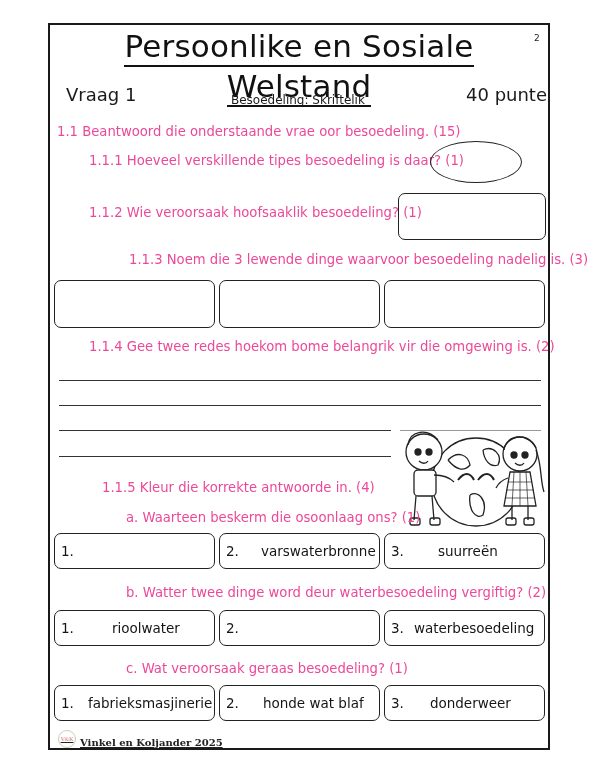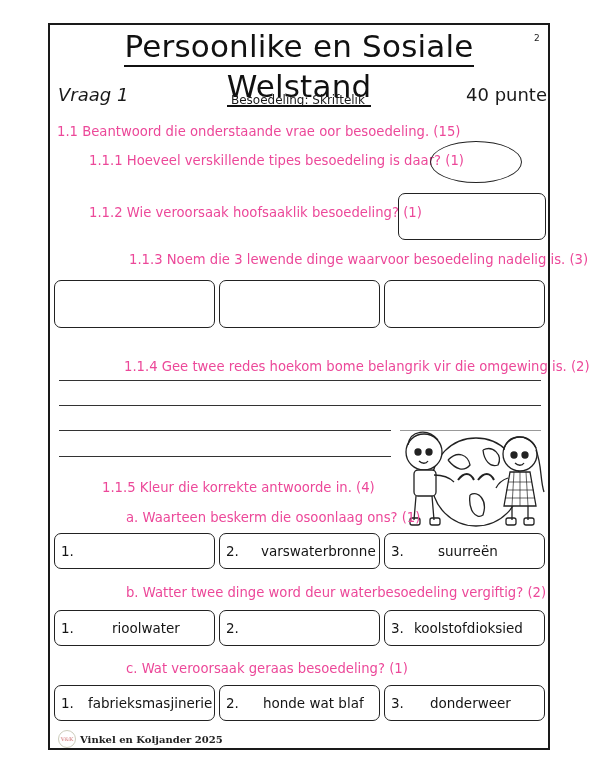--- a/index.html
+++ b/index.html
@@ -11,21 +11,21 @@
 
   
   .wm { position: absolute; left: 0; top: 0; width: 600px; height: 776px; pointer-events: none; }
 
   .title { left: 48px; top: 26px; width: 502px; text-align: center;
            font-family: "DejaVu Sans", sans-serif; font-size: 31px; letter-spacing: 0.2px;
            color: #111; line-height: 40px; }
   .title span { border-bottom: 2px solid #111; padding-bottom: 1px; }
   .pagenum { left: 534px; top: 33px; font-size: 9px; color: #222; }
 
-  .vraag { left: 58px; top: 84px; font-size: 18px; font-style: italic; }
+  .vraag { left: 66px; top: 84px; font-size: 18px; }
   .punte { left: 466px; top: 84px; font-size: 18px; }
   .subject { left: 231px; top: 93px; font-size: 12px; }
 
   .q { font-size: 13.2px; white-space: nowrap; color: #ec4899; }
 
   .oval { left: 430px; top: 141px; width: 92px; height: 42px; border: 1.5px solid #222;
           border-radius: 50%; box-sizing: border-box; background: transparent; }
   .rbox { left: 398px; top: 193px; width: 148px; height: 47px; border: 1.5px solid #222;
           border-radius: 7px; box-sizing: border-box; background: transparent; }
 
@@ -34,21 +34,21 @@
 
   .line { position: absolute; height: 0; border-top: 1.3px solid #333; }
 
   .opt { position: absolute; height: 36px; border: 1.5px solid #222; border-radius: 7px;
          box-sizing: border-box; background: rgba(255,255,255,0.6); font-size: 13.5px;
          display: flex; align-items: center; padding-left: 6px; white-space: nowrap; color: #151515; }
   .opt .num { margin-right: 8px; }
   .opt .txt { flex: 1; }
 
   .footer { left: 58px; top: 730px; font-size: 10px; font-family: "DejaVu Serif", serif;
-            font-weight: bold; color: #222; display: flex; align-items: center; }
+            font-weight: bold; color: #222; display: flex; align-items: flex-end; text-decoration: underline; }
   .footer .logo { width: 16px; height: 16px; border-radius: 50%; border: 1px solid #ccb;
                   margin-right: 4px; display: inline-flex; align-items: center; justify-content: center;
                   font-size: 5px; color: #d99; }
 
   .kids { left: 398px; top: 420px; width: 150px; height: 112px; }
 </style>
 </head>
 <body>
 
 <svg class="wm" viewBox="0 0 600 776">
@@ -92,21 +92,21 @@
 <div class="abs oval"></div>
 
 <div class="abs q" style="left:89px; top:205px;">1.1.2 Wie veroorsaak hoofsaaklik besoedeling? (1)</div>
 <div class="abs rbox"></div>
 
 <div class="abs q" style="left:89px; top:252px;margin-left:40px;">1.1.3 Noem die 3 lewende dinge waarvoor besoedeling nadelig is. (3)</div>
 <div class="ans3" style="left:54px; top:280px; width:161px;"></div>
 <div class="ans3" style="left:219px; top:280px; width:161px;"></div>
 <div class="ans3" style="left:384px; top:280px; width:161px;"></div>
 
-<div class="abs q" style="left:89px; top:359px;margin-left:35px;">1.1.4 Gee twee redes hoekom bome belangrik vir die omgewing is. (2)</div>
+<div class="abs q" style="left:89px; top:339px;">1.1.4 Gee twee redes hoekom bome belangrik vir die omgewing is. (2)</div>
 <div class="line" style="left:59px; top:380px; width:482px;"></div>
 <div class="line" style="left:59px; top:405px; width:482px;"></div>
 <div class="line" style="left:59px; top:430px; width:332px;"></div>
 <div class="line" style="left:400px; top:430px; width:141px; border-color:#999;"></div>
 <div class="line" style="left:59px; top:456px; width:332px;"></div>
 
 <svg class="abs kids" viewBox="0 0 150 112">
   <g fill="none" stroke="#222" stroke-width="1.3">
     <circle cx="78" cy="62" r="44"></circle>
     <path d="M 50 40 C 60 30 70 35 72 45 C 66 52 58 50 50 40"></path>
@@ -159,21 +159,21 @@
 <div class="abs q" style="left:126px; top:585px;">b. Watter twee dinge word deur waterbesoedeling vergiftig? (2)</div>
 <div class="opt" style="left:54px; top:610px; width:161px;">
   <span class="num" style="margin-right:38px;">1.</span>
   <span class="txt">rioolwater</span>
 </div>
 <div class="opt" style="left:219px; top:610px; width:161px;">
   <span class="num" style="margin-right:4px;">2.</span>
 </div>
 <div class="opt" style="left:384px; top:610px; width:161px;">
   <span class="num" style="margin-right:10px;">3.</span>
-  <span class="txt">koolstofdioksied</span>
+  <span class="txt">waterbesoedeling</span>
 </div>
 
 <div class="abs q" style="left:126px; top:661px;">c. Wat veroorsaak geraas besoedeling? (1)</div>
 <div class="opt" style="left:54px; top:685px; width:161px;">
   <span class="num" style="margin-right:14px;">1.</span>
   <span class="txt">fabrieksmasjinerie</span>
 </div>
 <div class="opt" style="left:219px; top:685px; width:161px;">
   <span class="num" style="margin-right:24px;">2.</span>
   <span class="txt">honde wat blaf</span>

